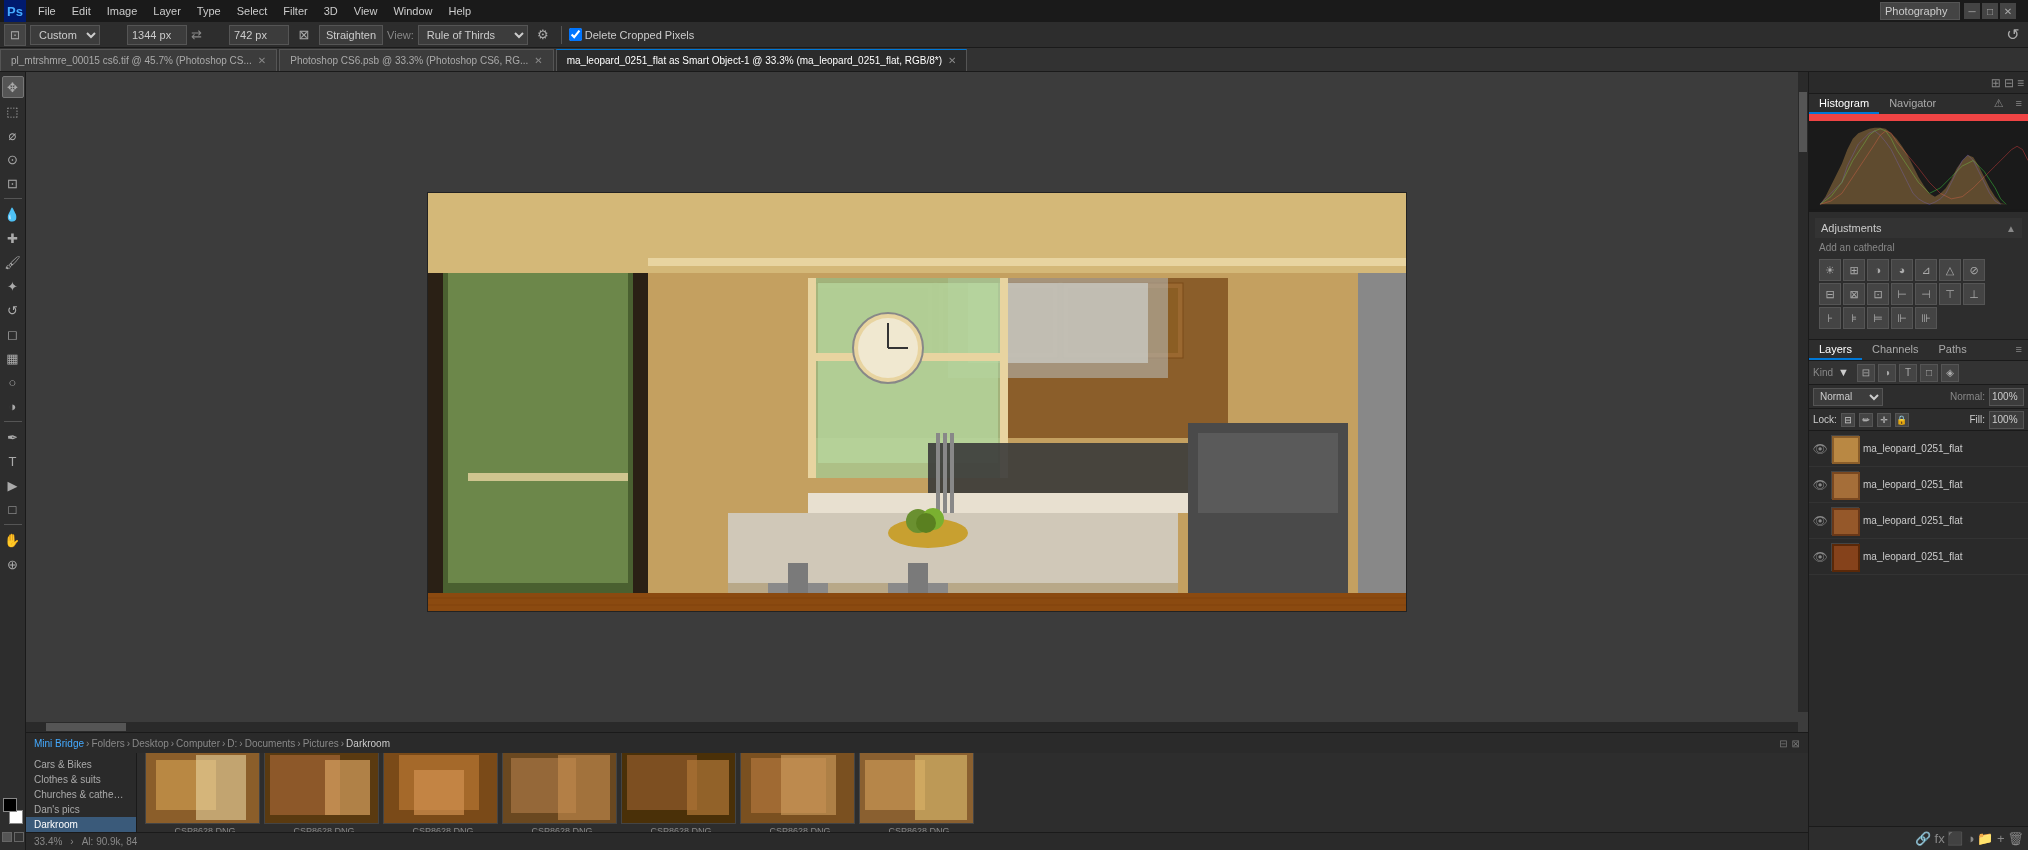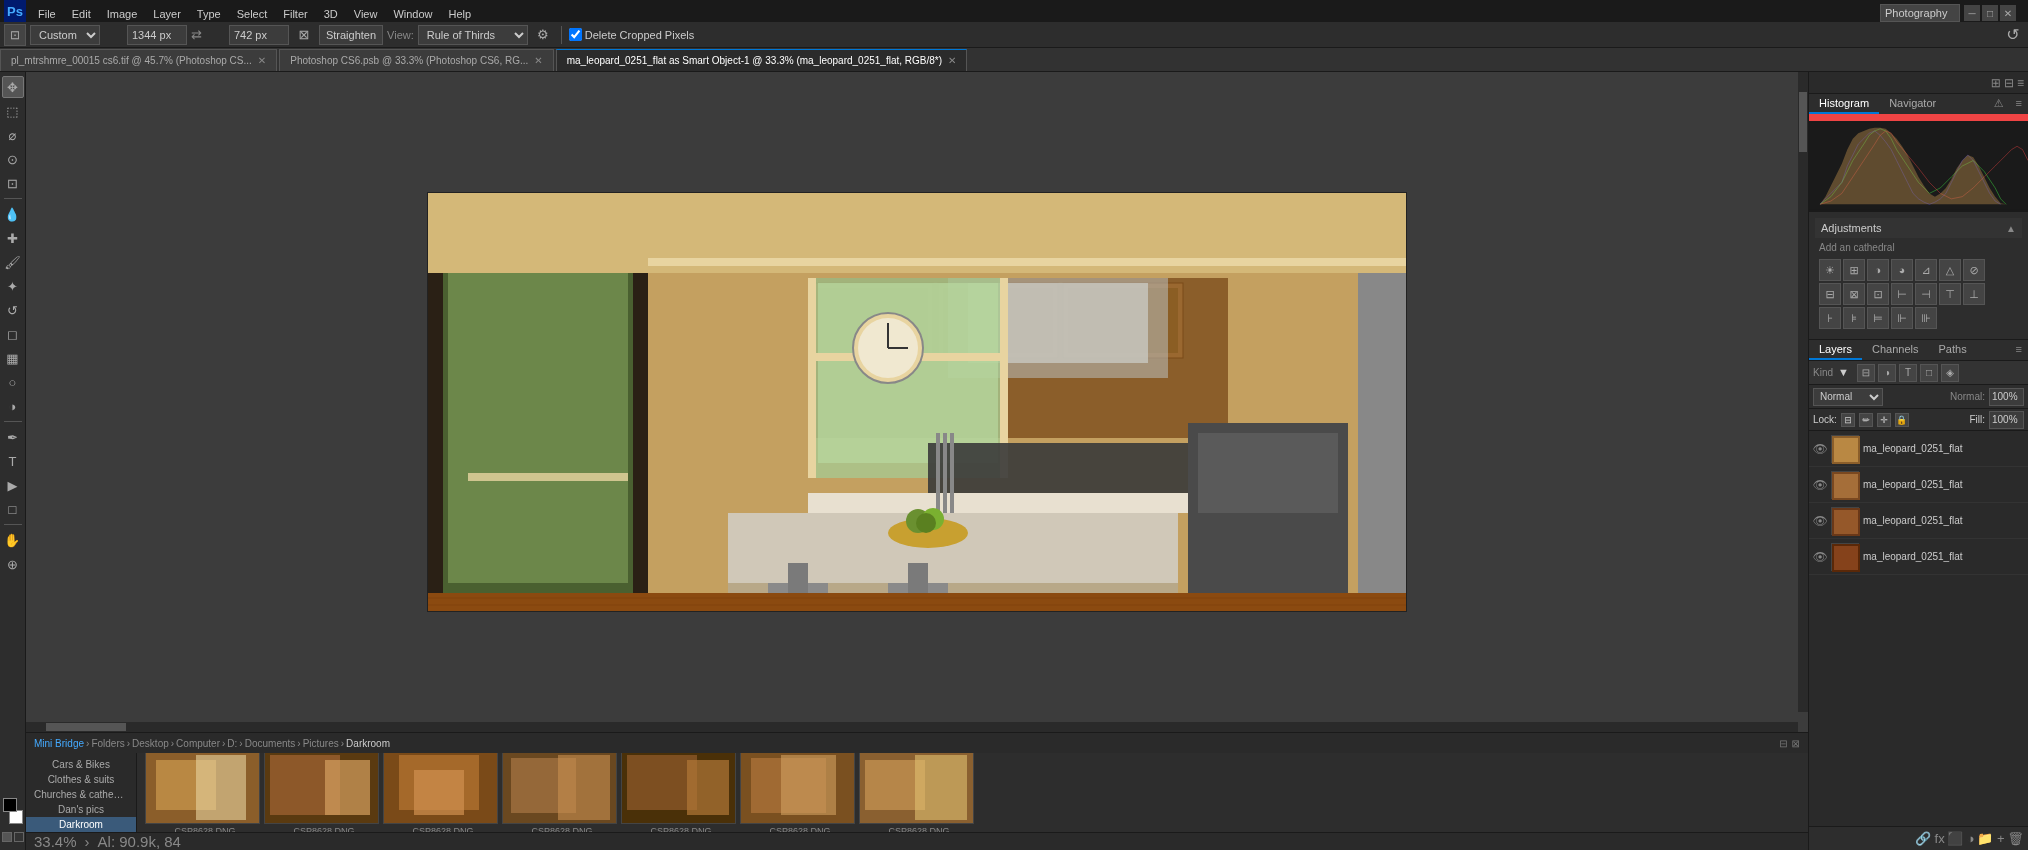--- a/index.html
+++ b/index.html
@@ -1,20 +1,20 @@
 <!DOCTYPE html>
 <html><head>
   <meta charset="utf-8">
   <style>
     * { margin: 0; padding: 0; box-sizing: border-box; }
     body { width: 2028px; height: 850px; overflow: hidden; background: #3c3c3c; font-family: 'Arial', sans-serif; font-size: 11px; color: #ccc; }
 
     
     #menubar {
-      width: 100%; height: 22px; background: #1a1a1a; display: flex; align-items: flex-end;
+      width: 100%; height: 22px; background: #1a1a1a; display: flex; align-items: center;
       padding: 0 4px; gap: 0;
     }
     .ps-logo { width: 22px; height: 22px; margin-right: 4px; }
     .menu-item { padding: 2px 8px; color: #ccc; font-size: 11px; cursor: pointer; white-space: nowrap; }
 
     
     #optionsbar {
       width: 100%; height: 26px; background: #2d2d2d; display: flex; align-items: center;
       padding: 0 4px; gap: 4px; border-bottom: 1px solid #1a1a1a;
     }
@@ -92,21 +92,21 @@
       font-size: 10px; color: #888; display: flex; align-items: center; gap: 2px;
     }
     #filmstrip-icons { display: flex; gap: 4px; }
     #filmstrip-content {
       flex: 1; display: flex; align-items: center; gap: 4px;
       padding: 4px 8px; overflow-x: hidden;
     }
     
     #filmstrip-left {
       width: 110px; background: #2a2a2a; height: 100%;
-      flex-shrink: 0; overflow: hidden; font-size: 10px; text-align: center;
+      flex-shrink: 0; overflow: hidden; font-size: 10px;
     }
     #filmstrip-folders { padding: 4px 0; }
     .folder-item {
       padding: 2px 8px; color: #aaa; cursor: pointer; white-space: nowrap; overflow: hidden;
       text-overflow: ellipsis; font-size: 10px;
     }
     .folder-item.selected { background: #3a5a7a; color: #fff; }
 
     
     .thumb-container { display: flex; flex-direction: column; align-items: center; gap: 2px; cursor: pointer; flex-shrink: 0; }
@@ -115,21 +115,21 @@
       position: relative; overflow: hidden;
     }
     .thumb-bg-1 { background: linear-gradient(135deg, #8b5e2a 0%, #c4924a 40%, #e8d4a0 70%, #7a4820 100%); }
     .thumb-bg-2 { background: linear-gradient(135deg, #5a3a10 0%, #9a6030 40%, #d4a060 70%, #6a4018 100%); }
     .thumb-bg-3 { background: linear-gradient(135deg, #7a4a18 0%, #b07030 40%, #d09050 70%, #8a5020 100%); }
     .thumb-name { font-size: 9px; color: #888; white-space: nowrap; overflow: hidden; text-overflow: ellipsis; max-width: 115px; }
 
     
     #statusbar {
       height: 18px; background: #2a2a2a; border-top: 1px solid #1a1a1a;
-      display: flex; align-items: center; padding: 0 8px; gap: 8px; font-size: 15px; color: #888;
+      display: flex; align-items: center; padding: 0 8px; gap: 8px; font-size: 10px; color: #888;
     }
 
     
     #right-panel {
       width: 220px; background: #2d2d2d; border-left: 1px solid #1a1a1a;
       display: flex; flex-direction: column; flex-shrink: 0; overflow: hidden;
     }
 
     
     #histogram-section { background: #2d2d2d; border-bottom: 1px solid #1a1a1a; }

